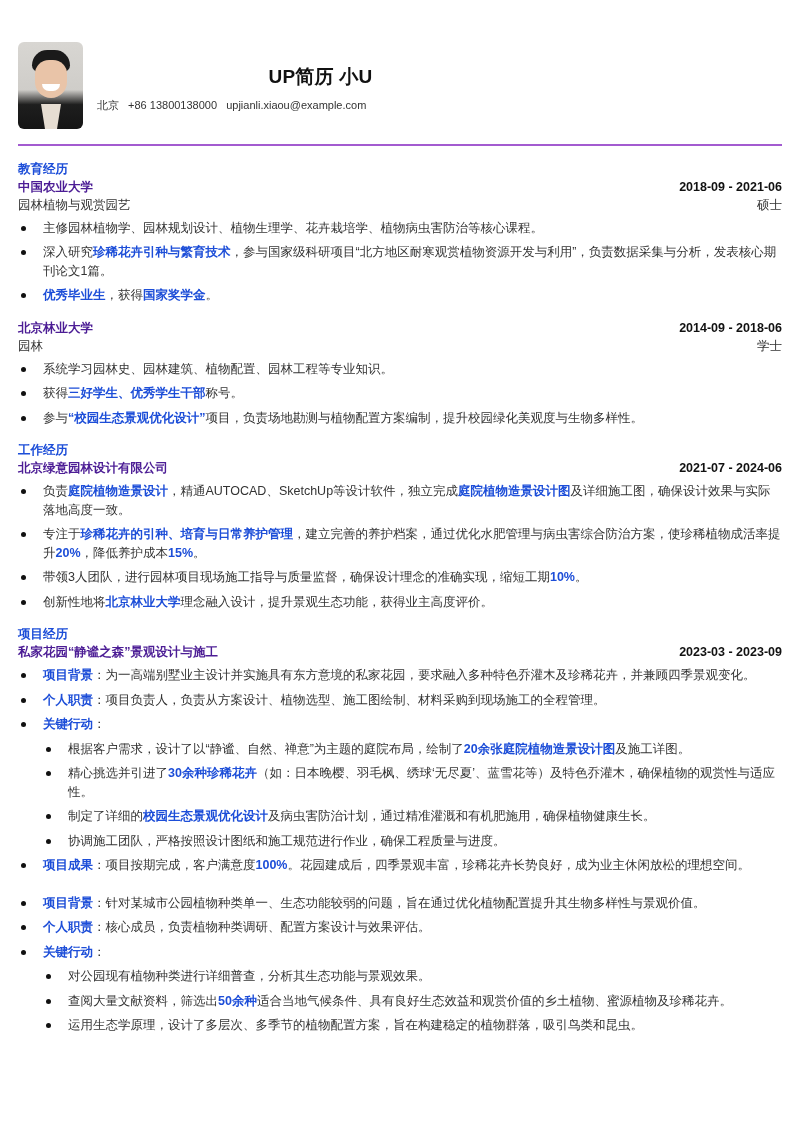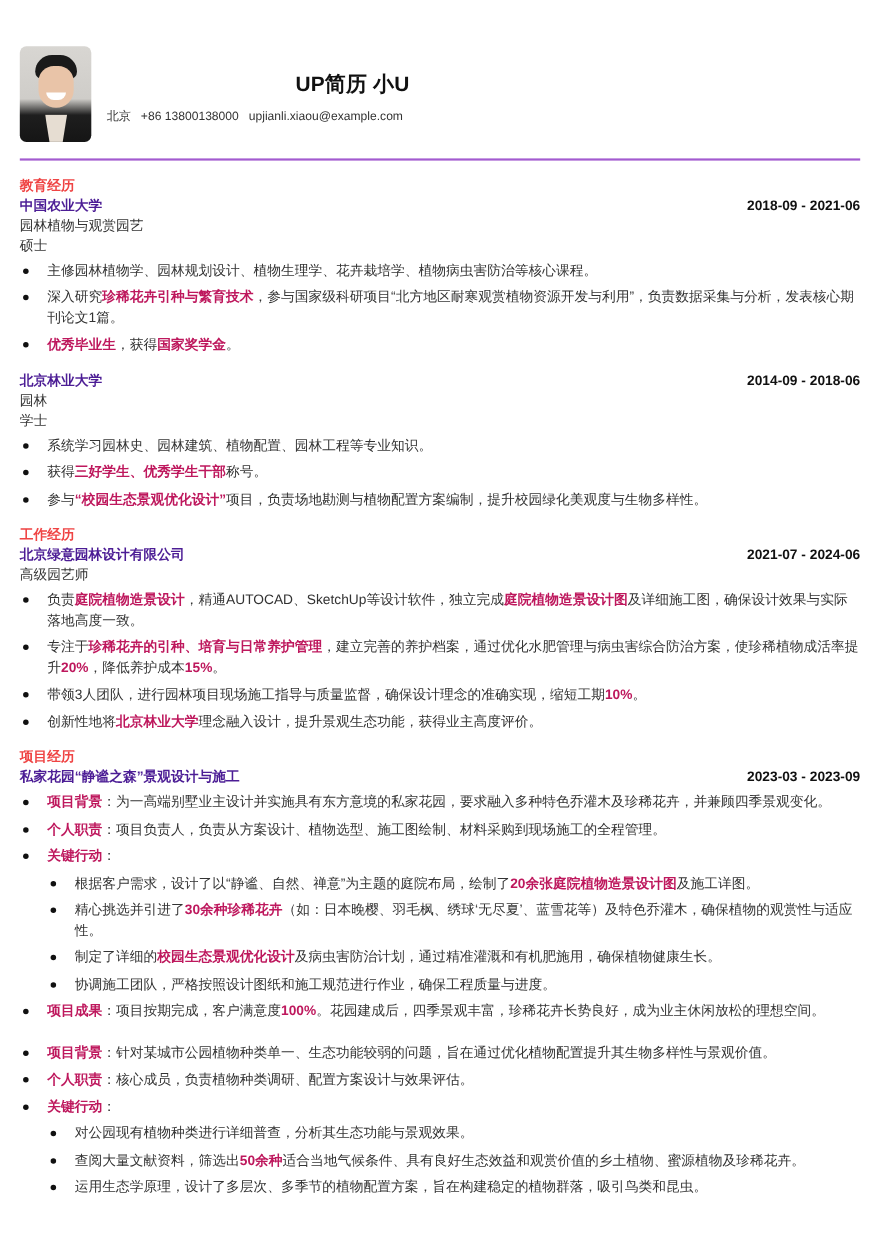--- a/index.html
+++ b/index.html
@@ -10,32 +10,32 @@
     .avatar { width: 65px; height: 87px; border-radius: 6px; background: linear-gradient(180deg,#d8d6d2 0%,#cfcdc9 55%,#1e1e1e 72%,#151515 100%); position: relative; overflow: hidden; flex: 0 0 auto; }
     .avatar .hair { position:absolute; left:14px; top:8px; width:38px; height:22px; background:#1a1a1a; border-radius:18px 18px 8px 8px; }
     .avatar .face { position:absolute; left:17px; top:18px; width:32px; height:38px; background:#e9c4a8; border-radius:14px 14px 16px 16px; }
     .avatar .smile { position:absolute; left:24px; top:42px; width:18px; height:7px; background:#fff; border-radius:0 0 9px 9px; }
     .avatar .shirt { position:absolute; left:23px; top:62px; width:20px; height:25px; background:#e6ddd2; clip-path: polygon(0 0,100% 0,80% 100%,20% 100%); }
     .head-info { margin-left: 14px; padding-top: 22px; }
     .name { font-size: 19px; font-weight: bold; color: #111; letter-spacing: 0.2px; text-align: right; }
     .contacts { margin-top: 8px; font-size: 11px; color: #333; }
     .contacts span { margin-right: 6px; }
     .rule { height: 1.5px; background: #a35bd0; margin-top: 15px; }
-    .section-title { color: #ef4444; font-size: 12.5px; font-weight: bold; margin-top: 14px; line-height: 18px; }
+    .section-title { color: #1d4ed8; font-size: 12.5px; font-weight: bold; margin-top: 14px; line-height: 18px; }
     .entry-head { display: flex; justify-content: space-between; line-height: 18px; }
     .entry-title { font-weight: bold; color: #4c1d95; }
     .entry-date { font-weight: bold; color: #111; }
-    .entry-sub { display: flex; justify-content: space-between; line-height: 18px; color: #333; flex-direction: column; }
+    .entry-sub { display: flex; justify-content: space-between; line-height: 18px; color: #333; }
     ul.bullets { list-style: none; margin-top: 5px; }
     ul.bullets > li { position: relative; padding-left: 25px; line-height: 18.5px; margin-bottom: 6px; color: #333; }
     ul.bullets > li::before { content: ""; position: absolute; left: 3px; top: 7px; width: 5px; height: 5px; border-radius: 50%; background: #111; }
     ul.sub { list-style: none; margin-top: 6px; }
     ul.sub > li { position: relative; padding-left: 25px; line-height: 18.5px; margin-bottom: 6px; color: #333; }
     ul.sub > li::before { content: ""; position: absolute; left: 3px; top: 7px; width: 5px; height: 5px; border-radius: 50%; background: #111; }
-    b { color: #be185d; }
+    b { color: #1d4ed8; }
     .gap { height: 8px; }
   </style>
 </head>
 <body>
 
 <div class="page">
 
   <div class="header">
     <div class="avatar">
       <div class="hair"></div>
@@ -90,23 +90,20 @@
         <li>参与<b>“校园生态景观优化设计”</b>项目，负责场地勘测与植物配置方案编制，提升校园绿化美观度与生物多样性。</li>
       </ul>
   </div>
 
   <div class="section-title">工作经历</div>
   <div>
     <div class="entry-head">
       <span class="entry-title">北京绿意园林设计有限公司</span>
       <span class="entry-date">2021-07 - 2024-06</span>
     </div>
-    <div class="entry-sub">
-      <span>高级园艺师</span>
-    </div>
     <ul class="bullets">
         <li>负责<b>庭院植物造景设计</b>，精通AUTOCAD、SketchUp等设计软件，独立完成<b>庭院植物造景设计图</b>及详细施工图，确保设计效果与实际落地高度一致。</li>
         <li>专注于<b>珍稀花卉的引种、培育与日常养护管理</b>，建立完善的养护档案，通过优化水肥管理与病虫害综合防治方案，使珍稀植物成活率提升<b>20%</b>，降低养护成本<b>15%</b>。</li>
         <li>带领3人团队，进行园林项目现场施工指导与质量监督，确保设计理念的准确实现，缩短工期<b>10%</b>。</li>
         <li>创新性地将<b>北京林业大学</b>理念融入设计，提升景观生态功能，获得业主高度评价。</li>
       </ul>
   </div>
 
   <div class="section-title">项目经历</div>
 

